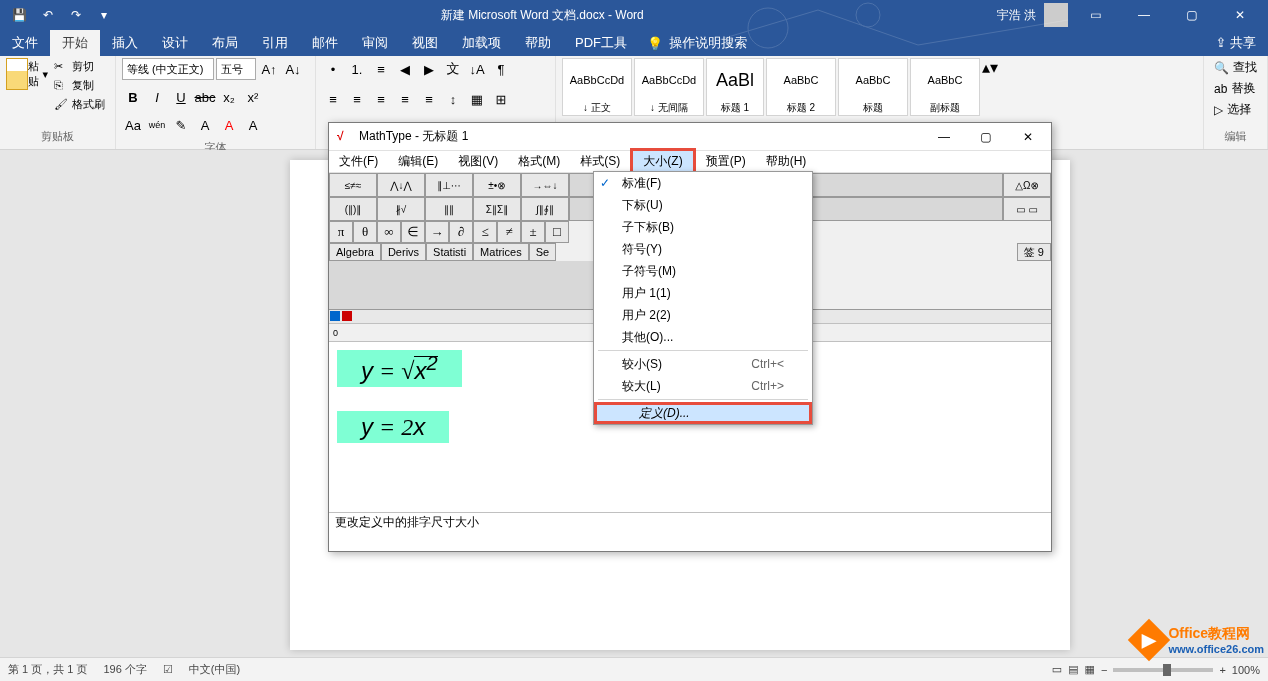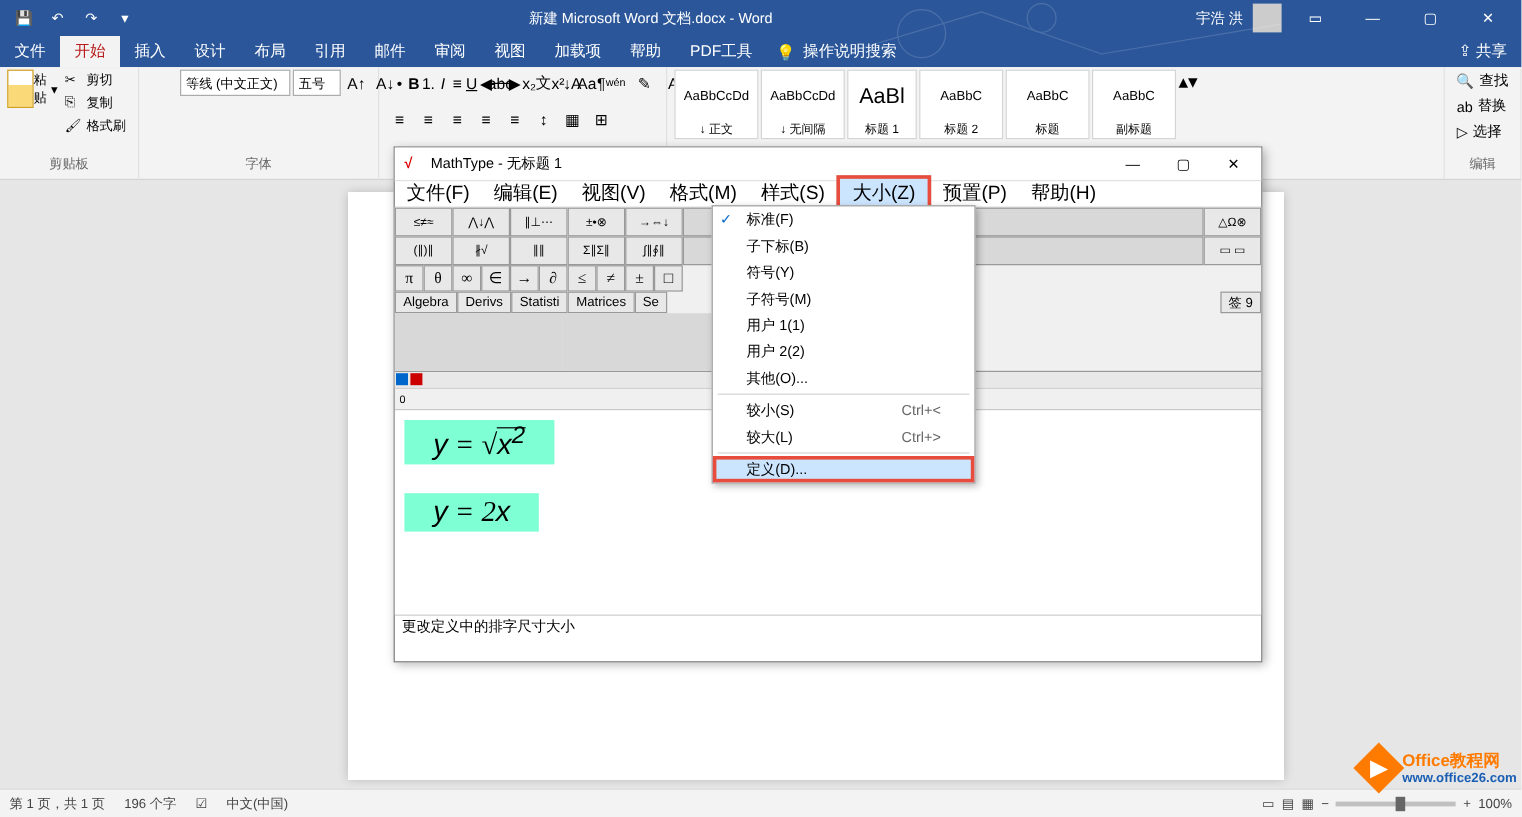--- a/index.html
+++ b/index.html
@@ -9,21 +9,21 @@
     .titlebar { height: 30px; background: #2b579a; display: flex; align-items: center; color: #fff; font-size: 12px; }
     .qat { display: flex; gap: 4px; padding: 0 8px; }
     .qat-btn { width: 24px; height: 24px; display: flex; align-items: center; justify-content: center; color: #fff; }
     .title-center { flex: 1; text-align: center; }
     .title-right { display: flex; align-items: center; gap: 8px; padding: 0 8px; margin-left: 28px; }
     .win-btn { width: 40px; height: 30px; display: flex; align-items: center; justify-content: center; color: #fff; }
     
     
     .menubar { height: 26px; background: #2b579a; display: flex; align-items: center; color: #fff; font-size: 13px; }
     .menu-item { padding: 4px 12px; }
-    .menu-item.active { background: #f3f3f3; color: #b91c1c; }
+    .menu-item.active { background: #f3f3f3; color: #404040; }
     .tell-me { display: flex; align-items: center; gap: 6px; margin-left: 8px; }
     .share-btn { margin-left: auto; padding: 4px 12px; }
     
     
     .ribbon { height: 94px; background: #f3f3f3; border-bottom: 1px solid #d4d4d4; display: flex; }
     .ribbon-group { border-right: 1px solid #e1e1e1; padding: 2px 6px; display: flex; flex-direction: column; }
     .ribbon-group-content { flex: 1; display: flex; align-items: flex-start; gap: 2px; }
     .ribbon-group-label { text-align: center; font-size: 11px; color: #666; height: 18px; }
     .paste-btn { width: 42px; display: flex; flex-direction: row; align-items: center; font-size: 11px; }
     .paste-icon { width: 32px; height: 32px; background: linear-gradient(#fff 40%, #f9d978 40%); border: 1px solid #d4a020; }
@@ -42,42 +42,42 @@
     
     .doc-area { position: absolute; top: 150px; left: 0; right: 0; bottom: 24px; background: #e6e6e6; }
     .page { position: absolute; left: 290px; top: 10px; width: 780px; height: 490px; background: #fff; box-shadow: 0 0 8px rgba(0,0,0,0.2); }
     
     
     .mathtype { position: absolute; left: 328px; top: 122px; width: 724px; height: 430px; background: #fff; border: 1px solid #7a7a7a; box-shadow: 2px 2px 8px rgba(0,0,0,0.3); z-index: 100; }
     .mt-titlebar { height: 28px; background: #fff; display: flex; align-items: center; padding: 0 8px; border-bottom: 1px solid #e1e1e1; font-size: 12px; }
     .mt-logo { width: 16px; height: 16px; margin-right: 6px; color: #d00; font-weight: bold; }
     .mt-winbtns { margin-left: auto; display: flex; gap: 12px; }
     .mt-winbtn { width: 30px; height: 24px; display: flex; align-items: center; justify-content: center; }
-    .mt-menubar { height: 22px; display: flex; align-items: center; font-size: 16px; border-bottom: 1px solid #e1e1e1; }
+    .mt-menubar { height: 22px; display: flex; align-items: center; font-size: 12px; border-bottom: 1px solid #e1e1e1; }
     .mt-menu { padding: 2px 10px; }
     .mt-menu.highlighted { border: 3px solid #e74c3c; background: #cce5ff; }
     .mt-toolbar { background: #f0f0f0; border-bottom: 1px solid #c0c0c0; }
     .mt-toolrow { display: flex; height: 24px; }
     .mt-toolcell { border: 1px solid #999; background: #e8e8e8; width: 48px; display: flex; align-items: center; justify-content: center; font-size: 10px; }
     .mt-symrow { display: flex; height: 22px; }
     .mt-symcell { border: 1px solid #999; background: #e8e8e8; width: 24px; display: flex; align-items: center; justify-content: center; font-size: 13px; font-family: "Times New Roman", serif; }
     .mt-tabrow { display: flex; height: 18px; font-size: 11px; font-family: monospace; }
     .mt-tabcell { border: 1px solid #999; background: #e8e8e8; padding: 0 6px; display: flex; align-items: center; }
     .mt-wide { width: 140px; background: #d8d8d8; }
     .mt-ruler { height: 18px; background: #f0f0f0; border-bottom: 1px solid #c0c0c0; font-size: 9px; padding-left: 4px; display: flex; align-items: center; }
     .mt-canvas { height: 170px; background: #fff; padding: 8px; position: relative; overflow: auto; }
     .mt-formula { background: #7fffd4; padding: 2px 24px; font-family: "Times New Roman", serif; font-size: 24px; font-style: italic; display: inline-block; margin-bottom: 24px; }
     .mt-status { height: 20px; border-top: 1px solid #c0c0c0; font-size: 12px; padding: 2px 6px; display: flex; align-items: center; }
     
     
     .dropdown { position: absolute; left: 264px; top: 48px; width: 220px; background: #fff; border: 1px solid #999; box-shadow: 2px 2px 6px rgba(0,0,0,0.3); z-index: 200; font-size: 12px; }
     .dd-item { height: 22px; display: flex; align-items: center; padding: 0 28px; position: relative; }
     .dd-item .shortcut { margin-left: auto; color: #666; }
     .dd-item.disabled { color: #999; }
-    .dd-item.highlighted { border: 3px solid #e74c3c; background: #cce5ff; padding: 0 25px; }
+    .dd-item.highlighted { border: 3px solid #e74c3c; background: #cce5ff; padding: 0 42px; font-style: italic; }
     .dd-check { position: absolute; left: 6px; color: #0066cc; }
     .dd-sep { height: 1px; background: #d4d4d4; margin: 2px 4px; }
     
     
     .statusbar { position: absolute; bottom: 0; left: 0; right: 0; height: 24px; background: #f3f3f3; border-top: 1px solid #d4d4d4; display: flex; align-items: center; font-size: 11px; color: #444; padding: 0 8px; gap: 16px; }
     .zoom-ctrl { margin-left: auto; display: flex; align-items: center; gap: 6px; }
     .zoom-slider { width: 100px; height: 4px; background: #c0c0c0; position: relative; }
     .zoom-thumb { position: absolute; left: 50%; top: -4px; width: 8px; height: 12px; background: #666; }
     
     
@@ -157,21 +157,21 @@
         <div class="small-btn">
             <span class="icon-sm">🖌</span>
             <span>格式刷</span>
           </div>
       </div>
     </div>
     <div class="ribbon-group-label">剪贴板</div>
   </div>
 
   <div class="ribbon-group" style="width:200px;">
-    <div class="ribbon-group-content" style="flex-direction:row;margin-left:28px;">
+    <div class="ribbon-group-content" style="flex-direction:column;">
       <div class="font-row">
         <input class="font-combo" style="width: 92px;" value="等线 (中文正文)">
         <input class="font-combo" style="width: 40px;" value="五号">
         <div class="fmt-btn">A↑</div>
         <div class="fmt-btn">A↓</div>
       </div>
       <div class="font-row">
         <div class="fmt-btn">
             <b>B</b>
           </div>
@@ -360,20 +360,23 @@
   <div class="mt-canvas">
     <div class="mt-formula"><i>y</i> = √<span style="border-top:1px solid #000;"><i>x</i><sup>2</sup></span></div><br>
     <div class="mt-formula"><i>y</i> = 2<i>x</i></div>
   </div>
   <div class="mt-status">更改定义中的排字尺寸大小</div>
 
   <div class="dropdown" id="dropdown">
       <div class="dd-item">
         <span class="dd-check">✓</span>
         <span>标准(F)</span>
+      </div>
+      <div class="dd-item">
+        <span>下标(U)</span>
       </div>
       <div class="dd-item">
         <span>子下标(B)</span>
       </div>
       <div class="dd-item">
         <span>符号(Y)</span>
       </div>
       <div class="dd-item">
         <span>子符号(M)</span>
       </div>

